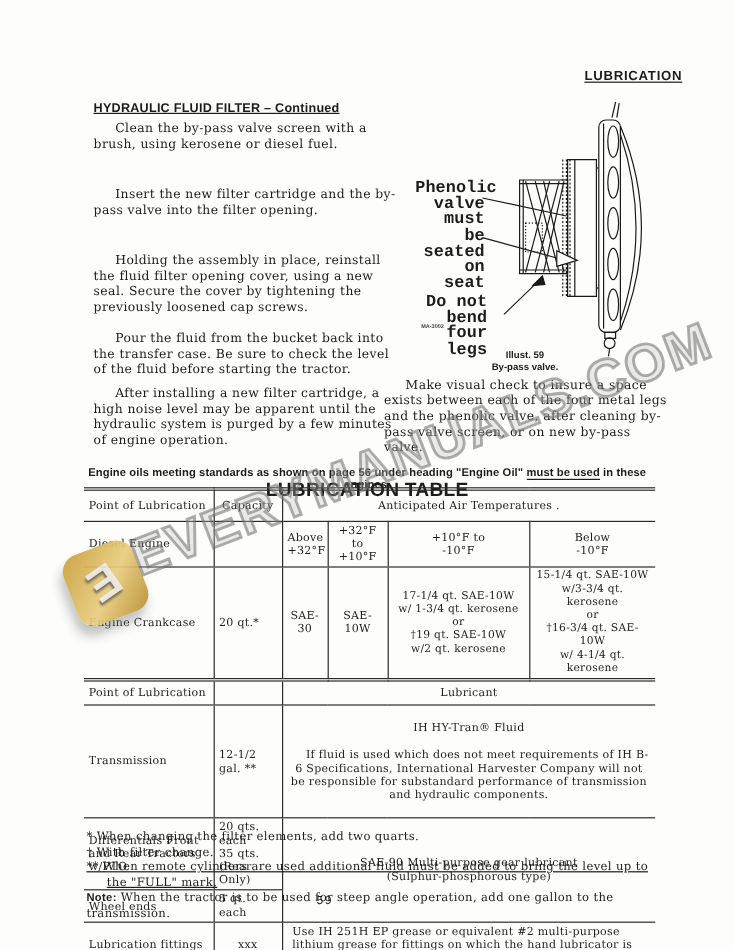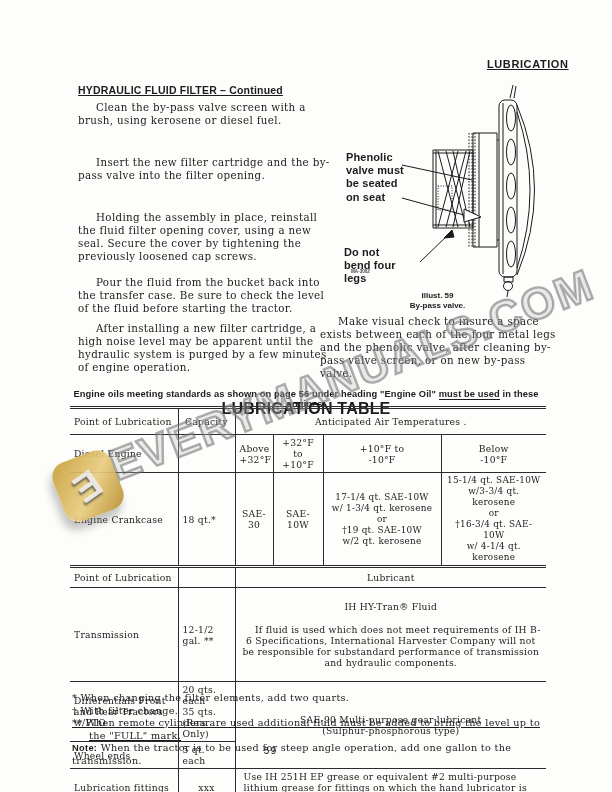--- a/index.html
+++ b/index.html
@@ -9,21 +9,21 @@
   }
   .sans{font-family:"Liberation Sans",sans-serif;text-decoration:underline;}
   .abs{position:absolute;}
   
   .bodytxt{font-size:10.3px;line-height:13px;letter-spacing:.35px;}
   .indent{text-indent:18px;}
   
   .corner-head{font-weight:bold;font-size:11px;letter-spacing:.6px;}
   .sec-head{font-weight:bold;font-size:10.5px;letter-spacing:.2px;}
   
-  .ill-label{font-family:Liberation Sans, sans-serif;font-weight:bold;font-size:11px;line-height:13.2px;text-align:left;letter-spacing:.1px;}
+  .ill-label{font-family:Liberation Mono, monospace;font-weight:bold;font-size:14px;line-height:13.2px;text-align:right;letter-spacing:.1px;}
   .ill-code{font-family:"Liberation Sans",sans-serif;font-weight:bold;font-size:4.6px;color:#444;}
   .ill-caption{font-family:"Liberation Sans",sans-serif;font-weight:bold;font-size:8px;line-height:9.5px;text-align:center;}
   
   .big-title{font-family:"Liberation Sans",sans-serif;font-weight:bold;font-size:16px;letter-spacing:.2px;text-align:center;margin-top:36px;}
   .subtitle{font-family:"Liberation Sans",sans-serif;font-weight:bold;font-size:9.3px;text-align:center;letter-spacing:.1px;}
   .subtitle .ul{border-bottom:1.2px solid #1c1c1c;}
   
   table.lub{border-collapse:collapse;table-layout:fixed;width:476px;
     border-top:3px double #2b2b2b;border-bottom:3px double #2b2b2b;
     font-size:9.2px;line-height:11px;letter-spacing:.25px;}
@@ -171,21 +171,21 @@
 +32°F</td>
       <td class="br ctr">+32°F to
 +10°F</td>
       <td class="br ctr">+10°F to
 -10°F</td>
       <td class="ctr">Below
 -10°F</td>
     </tr>
     <tr class="ht" style="height:61px">
       <td class="br">Engine Crankcase</td>
-      <td class="br">18 qt.*</td>
+      <td class="br">20 qt.*</td>
       <td class="br ctr">SAE-30</td>
       <td class="br ctr">SAE-
 10W</td>
       <td class="br ctr small-cell">17-1/4 qt. SAE-10W
 w/ 1-3/4 qt. kerosene
 or
 †19 qt. SAE-10W
 w/2 qt. kerosene</td>
       <td class="ctr small-cell">15-1/4 qt. SAE-10W
 w/3-3/4 qt. kerosene

